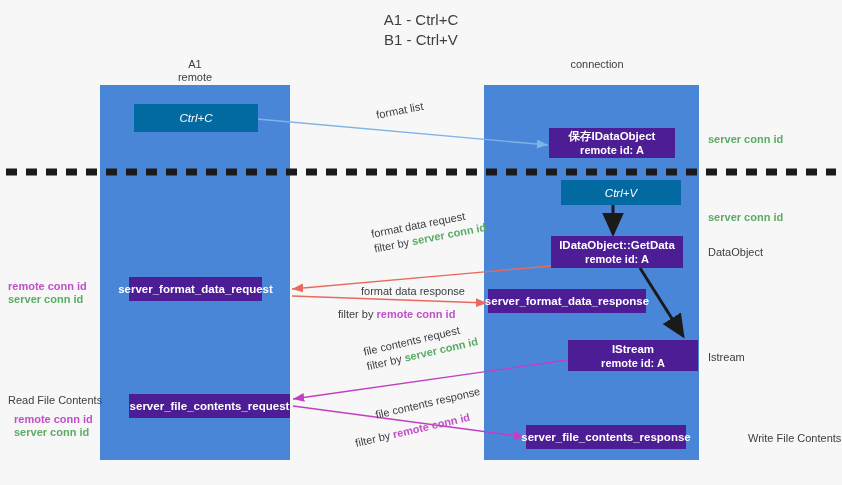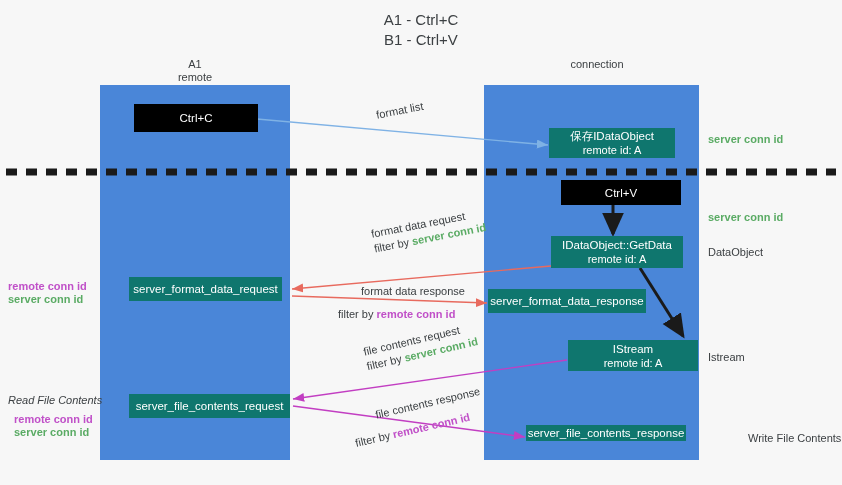--- a/index.html
+++ b/index.html
@@ -59,22 +59,22 @@
     box-sizing: border-box;
     display: flex;
     flex-direction: column;
     align-items: center;
     justify-content: center;
     color: #ffffff;
     font-size: 11.5px;
     line-height: 14px;
     text-align: center;
   }
-  .node.orange { background: #0f766e; }
-  .node.green  { background: #000000; }
+  .node.orange { background: #4c1d95; font-weight: bold; }
+  .node.green  { background: #0369a1; font-style: italic; }
   .node .l2 { font-size: 11px; }
 
   
   .edge-label {
     position: absolute;
     font-size: 11px;
     color: #3c4043;
     line-height: 15px;
     white-space: nowrap;
   }
@@ -164,38 +164,38 @@
 
   <div class="node green" style="left:553px; top:180px; width:120px; height:25px;margin-left:8px;">
     <div>Ctrl+V</div>
   </div>
 
   <div class="node orange" style="left:551px; top:236px; width:132px; height:32px;">
     <div>IDataObject::GetData</div>
     <div class="l2">remote id: A</div>
   </div>
 
-  <div class="node orange" style="left:129px; top:277px; width:153px; height:24px;">
+  <div class="node orange" style="left:129px; top:277px; width:133px; height:24px;">
     <div>server_format_data_request</div>
   </div>
 
   <div class="node orange" style="left:488px; top:289px; width:158px; height:24px;">
     <div>server_format_data_response</div>
   </div>
 
   <div class="node orange" style="left:568px; top:340px; width:130px; height:31px;">
     <div>IStream</div>
     <div class="l2">remote id: A</div>
   </div>
 
   <div class="node orange" style="left:129px; top:394px; width:161px; height:24px;">
     <div>server_file_contents_request</div>
   </div>
 
-  <div class="node orange" style="left:526px; top:425px; width:160px; height:16px;">
+  <div class="node orange" style="left:526px; top:425px; width:160px; height:24px;">
     <div>server_file_contents_response</div>
   </div>
 
   <div class="edge-label rot" style="left:375px; top:108px;">
     <span>format list</span>
   </div>
 
   <div class="edge-label rot" style="left:370px; top:227px;">
     <div>format data request</div>
     <div>
@@ -225,17 +225,17 @@
   </div>
 
   <div class="side-label bold-g" style="left:708px; top:132px;">server conn id</div>
   <div class="side-label bold-g" style="left:708px; top:210px;">server conn id</div>
   <div class="side-label" style="left:708px; top:245px;">DataObject</div>
   <div class="side-label" style="left:708px; top:350px;">Istream</div>
   <div class="side-label" style="left:708px; top:431px;margin-left:40px;">Write File Contents</div>
 
   <div class="side-label bold-m" style="left:8px; top:279px;">remote conn id</div>
   <div class="side-label bold-g" style="left:8px; top:292px;">server conn id</div>
-  <div class="side-label" style="left:8px; top:393px;font-style:italic;">Read File Contents</div>
+  <div class="side-label" style="left:8px; top:393px;">Read File Contents</div>
   <div class="side-label bold-m" style="left:14px; top:412px;">remote conn id</div>
   <div class="side-label bold-g" style="left:14px; top:425px;">server conn id</div>
 
 </div>
 
 </body></html>

